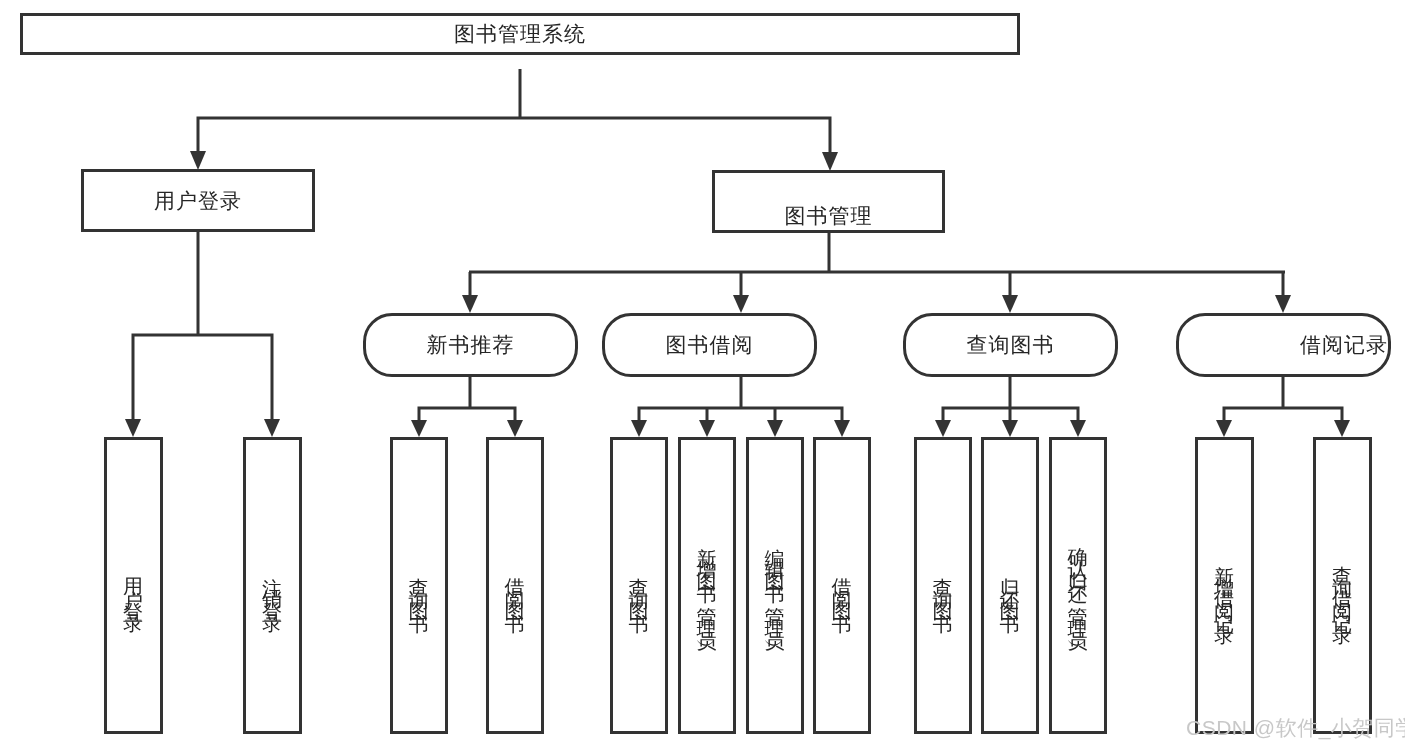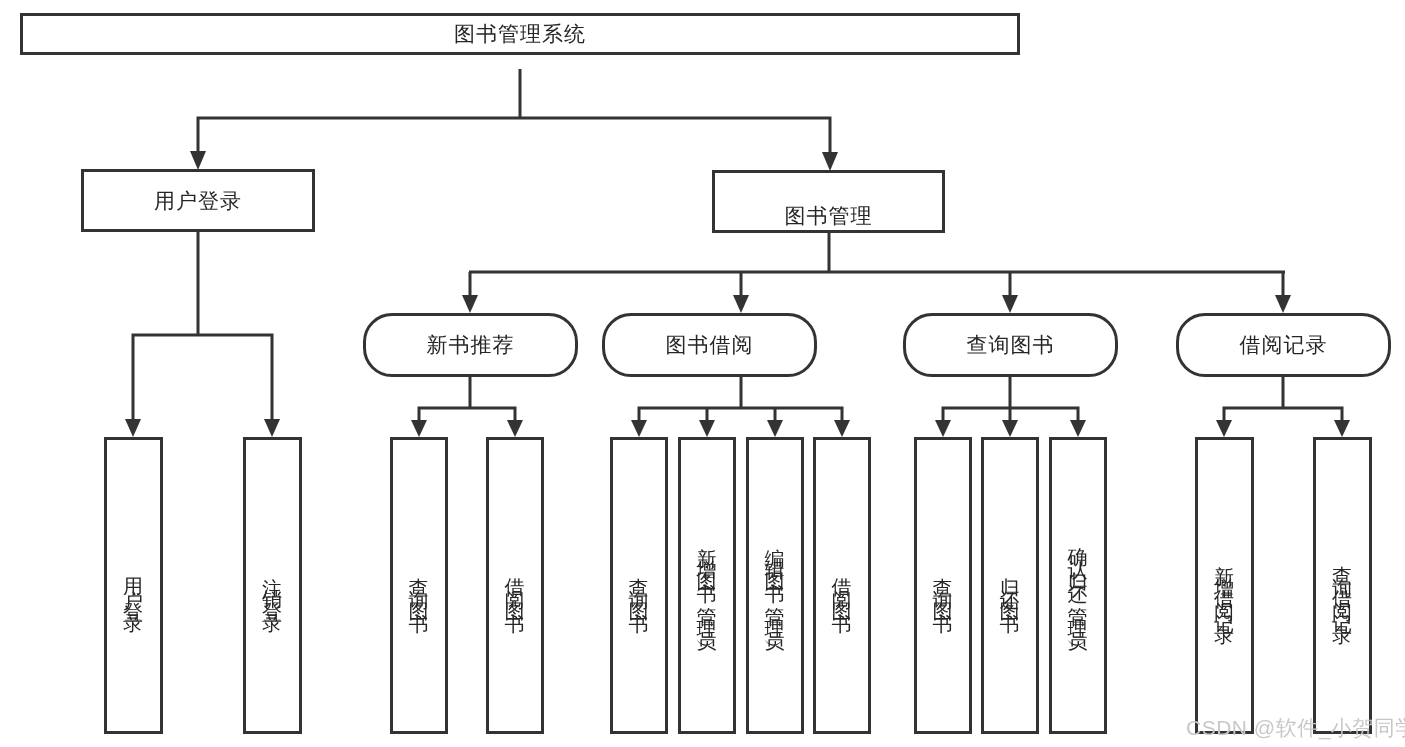--- a/index.html
+++ b/index.html
@@ -55,21 +55,21 @@
   
   .n-root{left:20px;top:13px;width:1000px;height:42px;}
   
   .n-user-login{left:81px;top:169px;width:234px;height:63px;}
   .n-book-mgmt{left:712px;top:170px;width:233px;height:63px;align-items:flex-end;}
   
   .lvl3{top:313px;height:64px;width:215px;border-radius:29px;}
   .n-new-books{left:363px;}
   .n-book-borrow{left:602px;}
   .n-current-borrow{left:903px;}
-  .n-borrow-records{left:1176px;}
+  .n-borrow-records{left:1176px;justify-content:flex-end;}
   
   .leaf{top:437px;height:297px;width:58px;}
   .l-ul-0{left:104px;width:59px;}
   .l-ul-1{left:243px;width:59px;}
   .l-nb-0{left:390px;}
   .l-nb-1{left:486px;}
   .l-bb-0{left:610px;}
   .l-bb-1{left:678px;}
   .l-bb-2{left:746px;}
   .l-bb-3{left:813px;}

